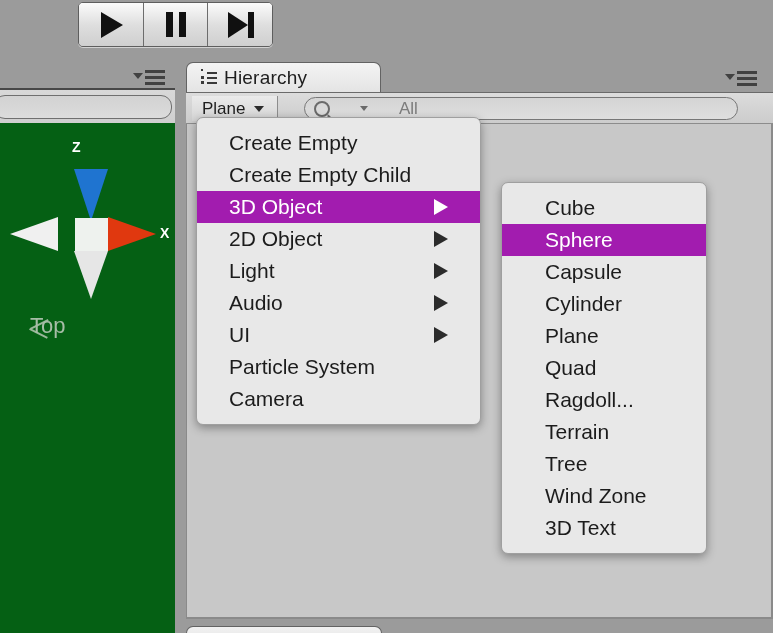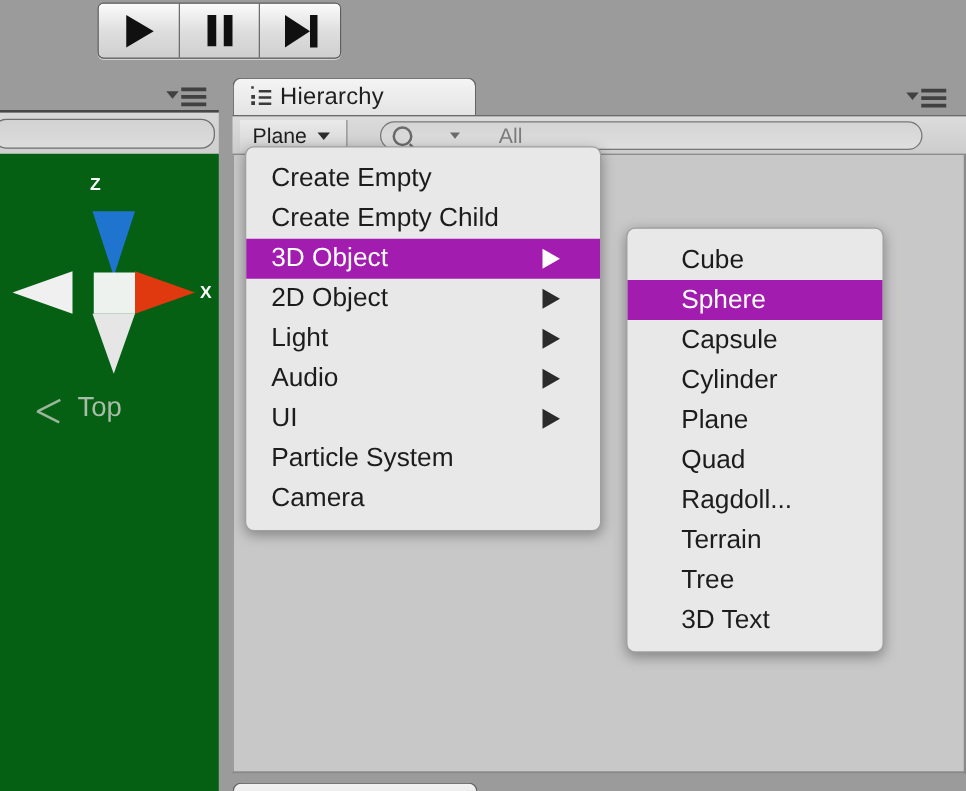--- a/index.html
+++ b/index.html
@@ -116,21 +116,20 @@
   .axis-lbl{
     position:absolute;color:#ffffff;font-size:14px;font-weight:bold;
     font-family:"Liberation Sans",sans-serif;
   }
   .lbl-z{left:72px;top:6px;}
   .lbl-x{left:160px;top:92px;}
   .view-label{
     position:absolute;left:38px;top:190px;
     color:#a7bda7;font-size:22px;
     font-family:"Liberation Sans",sans-serif;
-    margin-left:32px;
   }
   .persp-icon{
     position:absolute;left:38px;top:198px;width:22px;height:16px;
   }
   .persp-icon span{
     position:absolute;left:0;top:7px;width:20px;height:2px;background:#9ab79a;
     transform-origin:0 0;
   }
   .persp-icon span.a{transform:rotate(-27deg);}
   .persp-icon span.b{transform:rotate(27deg);}
@@ -244,21 +243,21 @@
     border-radius:7px;
     box-shadow:0 3px 10px rgba(0,0,0,.35);
     padding:9px 0;
     box-sizing:border-box;
   }
   .menu-main{left:196px;top:117px;width:285px;}
   .menu-sub{left:501px;top:182px;width:206px;}
   .menu-item{
     position:relative;height:32px;
     display:flex;align-items:center;
-    padding-left:20px;padding-right:14px;
+    padding-left:32px;padding-right:14px;
     font-size:21px;color:#1c1c1c;
     box-sizing:border-box;
     white-space:nowrap;
   }
   .menu-sub .menu-item{padding-left:43px;}
   .menu-item.sel{background:#a21caf;color:#ffffff;}
   .menu-arrow{
     position:absolute;right:32px;top:50%;margin-top:-8px;
     width:0;height:0;
     border-top:8px solid transparent;border-bottom:8px solid transparent;
@@ -420,17 +419,20 @@
       <div class="menu-item">
         <span>Ragdoll...</span>
       </div>
       <div class="menu-item">
         <span>Terrain</span>
       </div>
       <div class="menu-item">
         <span>Tree</span>
       </div>
       <div class="menu-item">
+        <span>Wind Zone</span>
+      </div>
+      <div class="menu-item">
         <span>3D Text</span>
       </div>
     </div>
 
 </div>
 
 </body></html>

